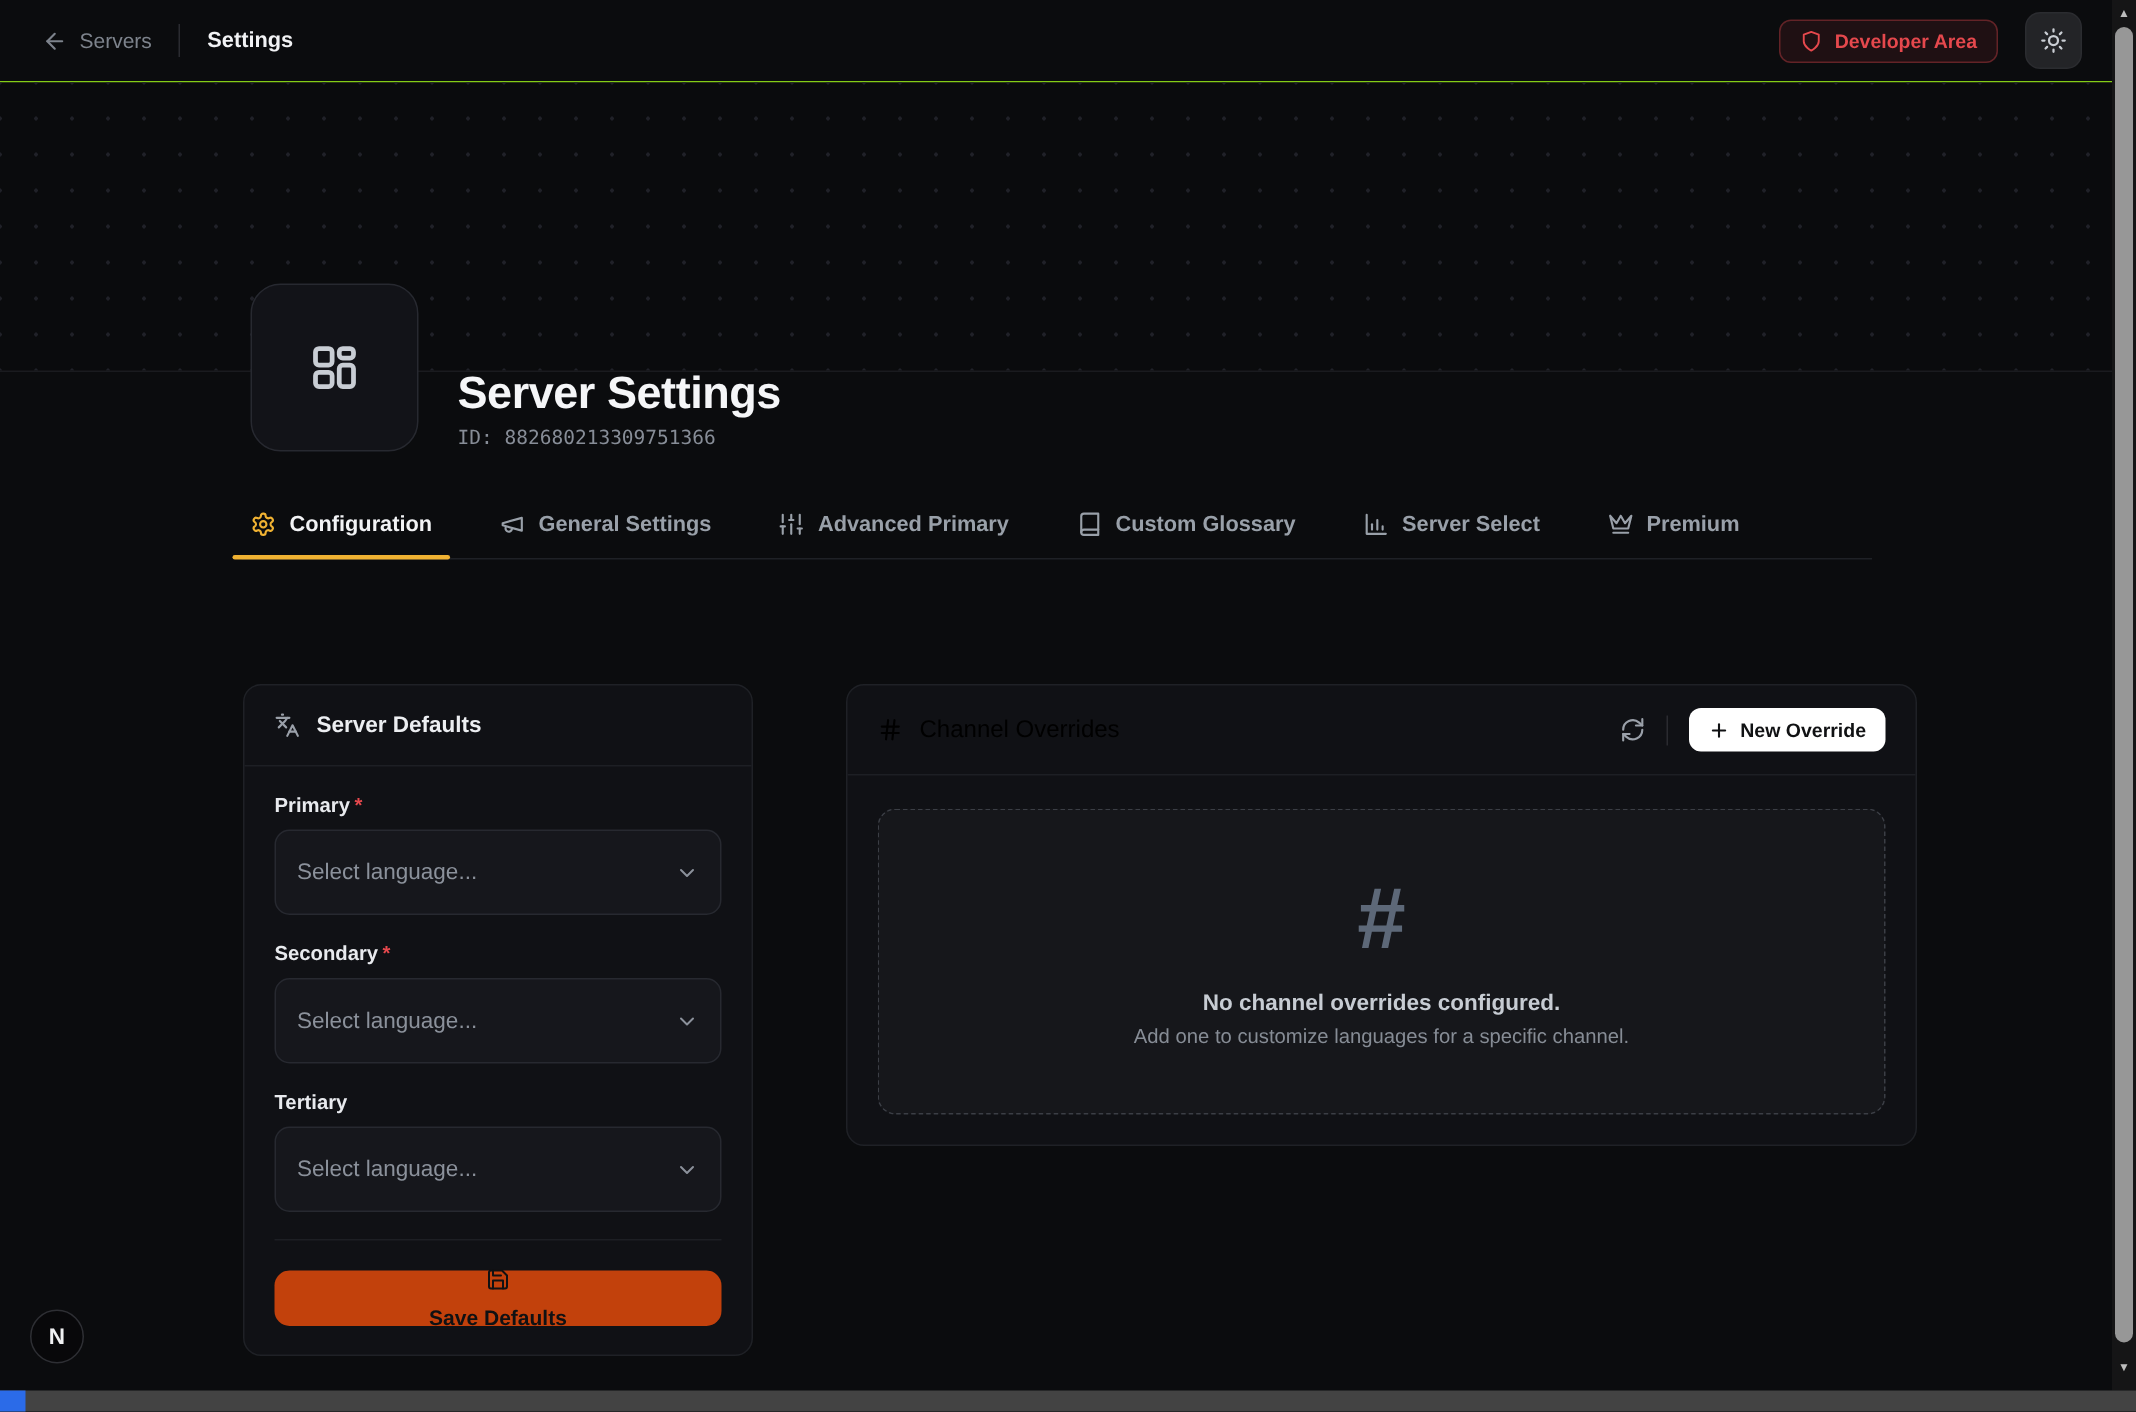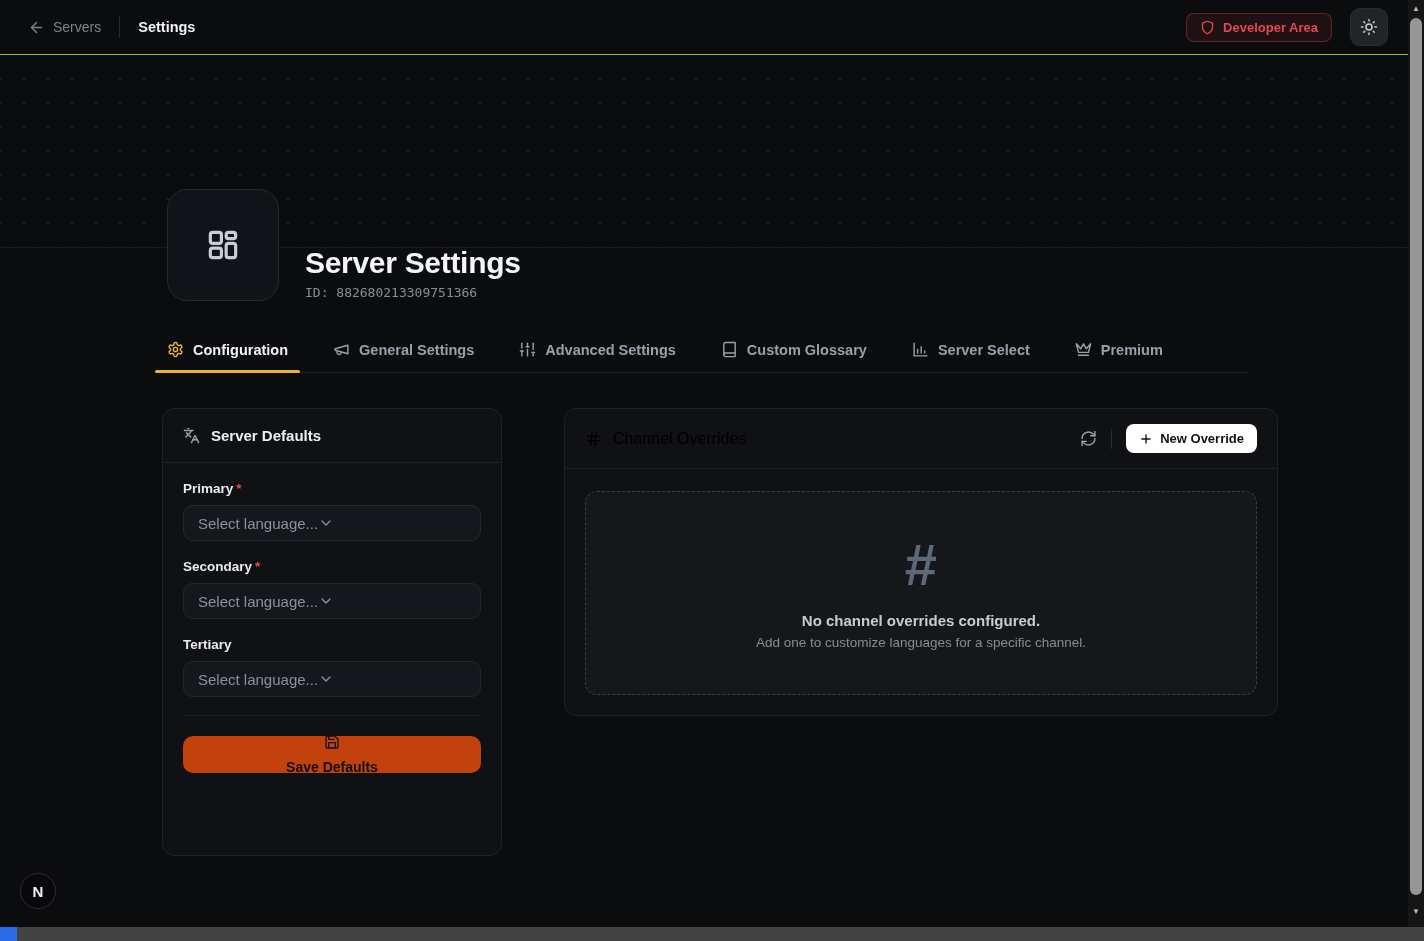--- a/index.html
+++ b/index.html
@@ -42,32 +42,32 @@
     display:flex; align-items:flex-end; gap:33px; border-bottom:1px solid #1f2126; }
   .tab { display:flex; align-items:center; gap:9px; padding:6px 6px 14px 6px;
     color:#99a0a9; font-size:14.5px; font-weight:600; cursor:pointer; position:relative; }
   .tab .ticon { display:flex; color:#99a0a9; }
   .tab.active { color:#f2f3f5; }
   .tab.active .ticon { color:#f0b232; }
   .tab.active::after { content:""; position:absolute; left:-6px; right:-6px; bottom:-1px;
     height:3px; background:#f0b232; border-radius:2px; }
 
   
-  .card { position:absolute; background:#101115; border:1px solid #1f2126; border-radius:12px; }
+  .card { position:absolute; background:#101115; border:1px solid #1f2126; border-radius:12px;margin-top:48px; }
   .card-head { height:54px; display:flex; align-items:center; gap:11px; padding:0 20px;
     border-bottom:1px solid #1d1f24; }
   .card-head .htitle { color:#eceef1; font-size:15px; font-weight:700; }
   .card-head .hicon { color:#9aa0a9; display:flex; }
 
   .defaults-card { left:162px; top:408px; width:340px; height:448px; }
   .defaults-body { padding:18px 20px 20px 20px; }
   .field-label { color:#e8eaee; font-size:13.5px; font-weight:700; margin-bottom:9px; }
   .req { color:#e5484d; margin-left:3px; }
-  .select { height:36px; border-radius:10px; background:#16171c; border:1px solid #272930;
-    display:flex; align-items:center; padding:0 14px;
+  .select { height:57px; border-radius:10px; background:#16171c; border:1px solid #272930;
+    display:flex; align-items:center; justify-content:space-between; padding:0 14px;
     color:#8b919b; font-size:15px; cursor:pointer; margin-bottom:18px; }
   .select .chev { color:#8b919b; display:flex; }
   .defaults-divider { height:1px; background:#1d1f24; margin:8px 0 20px 0; }
   .save-btn { width:100%; height:37px; border-radius:10px; background:#c2410c; border:none;
     color:#101113; font-size:14px; font-weight:700; display:flex; align-items:center;
     justify-content:center; gap:9px; cursor:pointer;flex-direction:column; }
 
   .overrides-card { left:564px; top:408px; width:714px; height:308px; }
   .overrides-head { height:60px; display:flex; align-items:center; gap:11px;
     padding:0 20px; border-bottom:1px solid #1d1f24; }
@@ -183,21 +183,21 @@
             <line x1="4" y1="10" x2="4" y2="3"></line>
             <line x1="12" y1="21" x2="12" y2="12"></line>
             <line x1="12" y1="8" x2="12" y2="3"></line>
             <line x1="20" y1="21" x2="20" y2="16"></line>
             <line x1="20" y1="12" x2="20" y2="3"></line>
             <line x1="2" y1="14" x2="6" y2="14"></line>
             <line x1="10" y1="8" x2="14" y2="8"></line>
             <line x1="18" y1="16" x2="22" y2="16"></line>
           </svg>
       </span>
-      <span>Advanced Settings</span>
+      <span>Advanced Primary</span>
     </div>
     <div class="tab">
       <span class="ticon">
         <svg width="17" height="17" viewBox="0 0 24 24" fill="none" stroke="currentColor" stroke-width="2" stroke-linecap="round" stroke-linejoin="round">
             <path d="M4 19.5A2.5 2.5 0 0 1 6.5 17H20"></path>
             <path d="M6.5 2H20v20H6.5A2.5 2.5 0 0 1 4 19.5v-15A2.5 2.5 0 0 1 6.5 2z"></path>
           </svg>
       </span>
       <span>Custom Glossary</span>
     </div>

